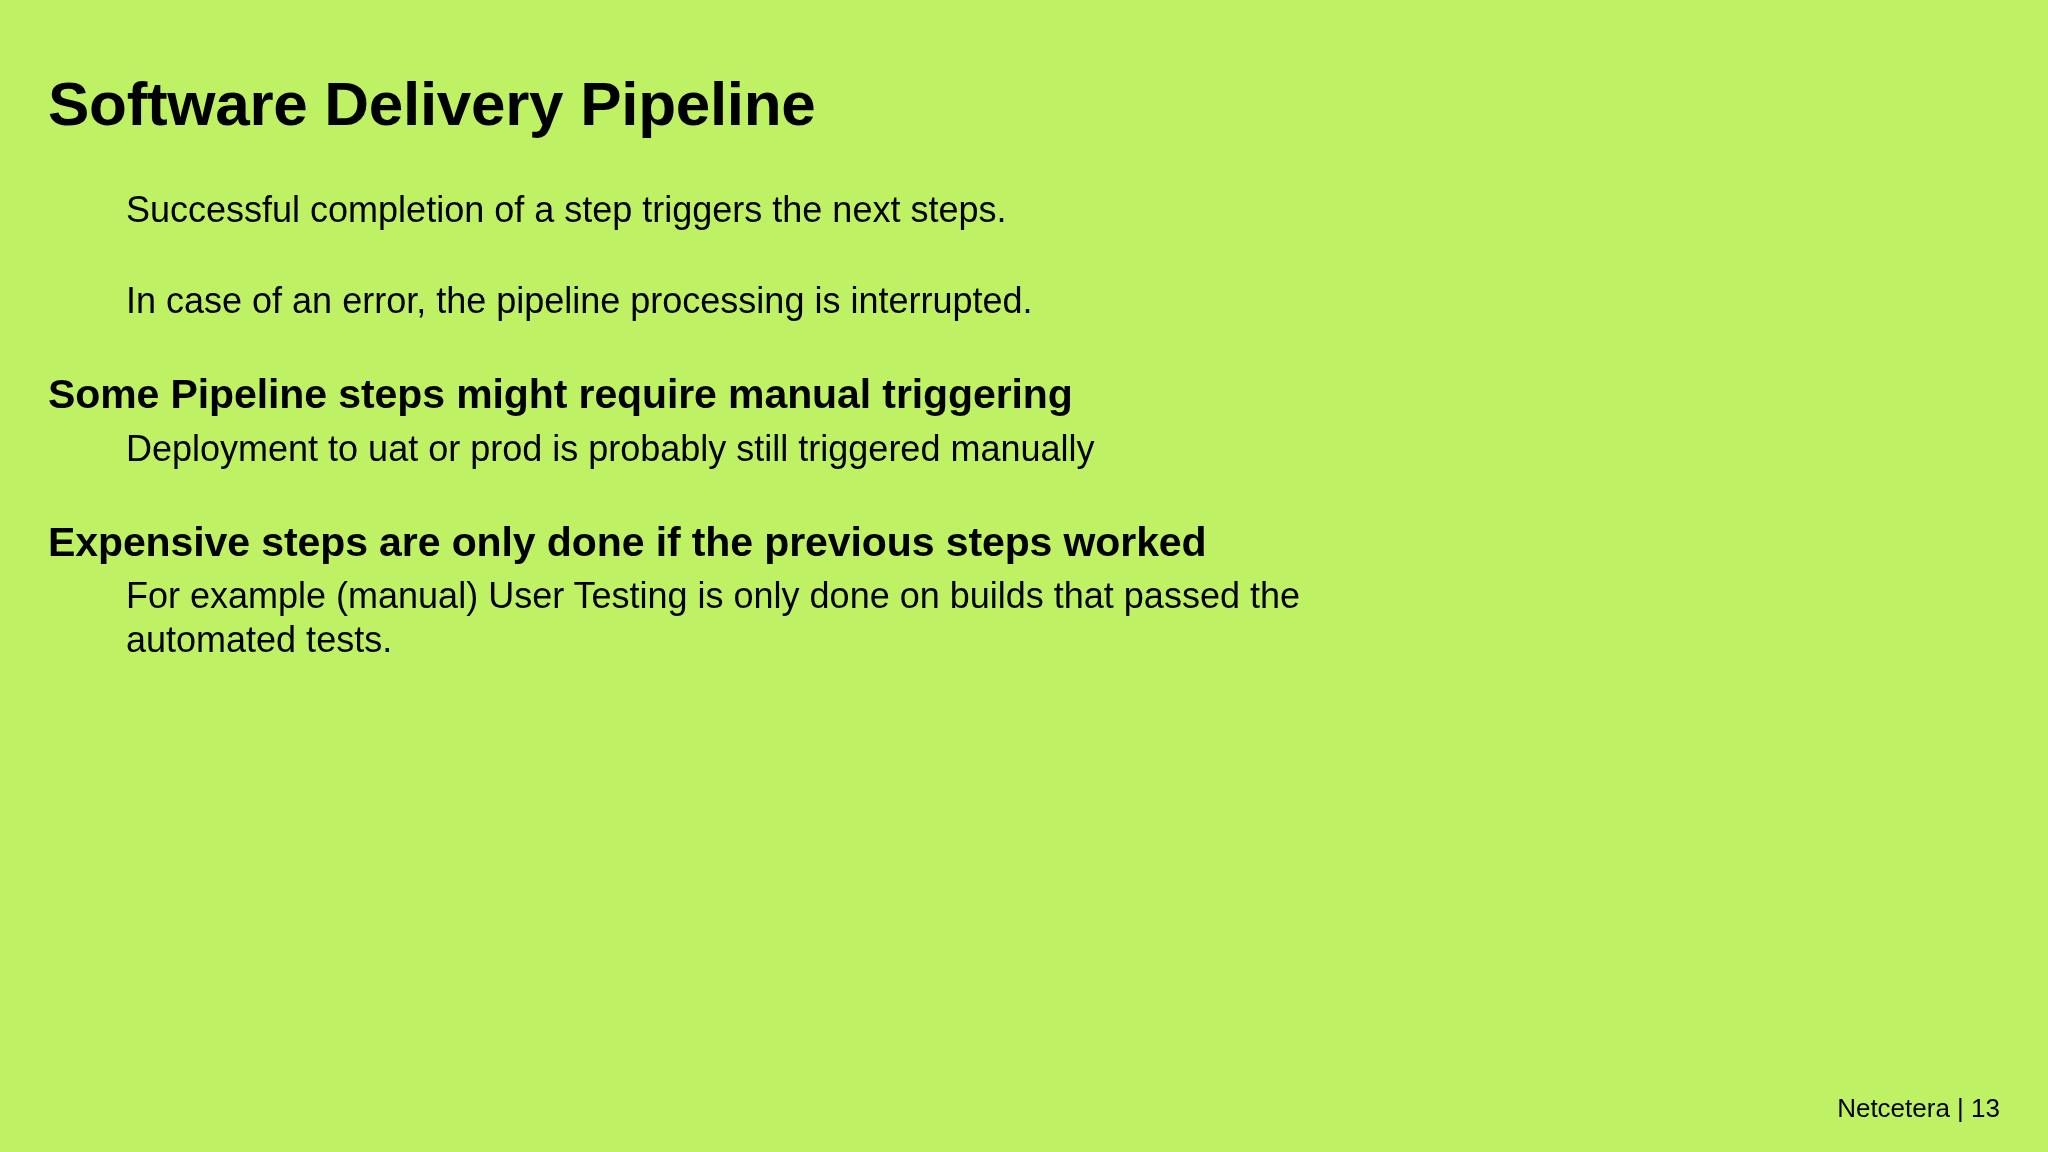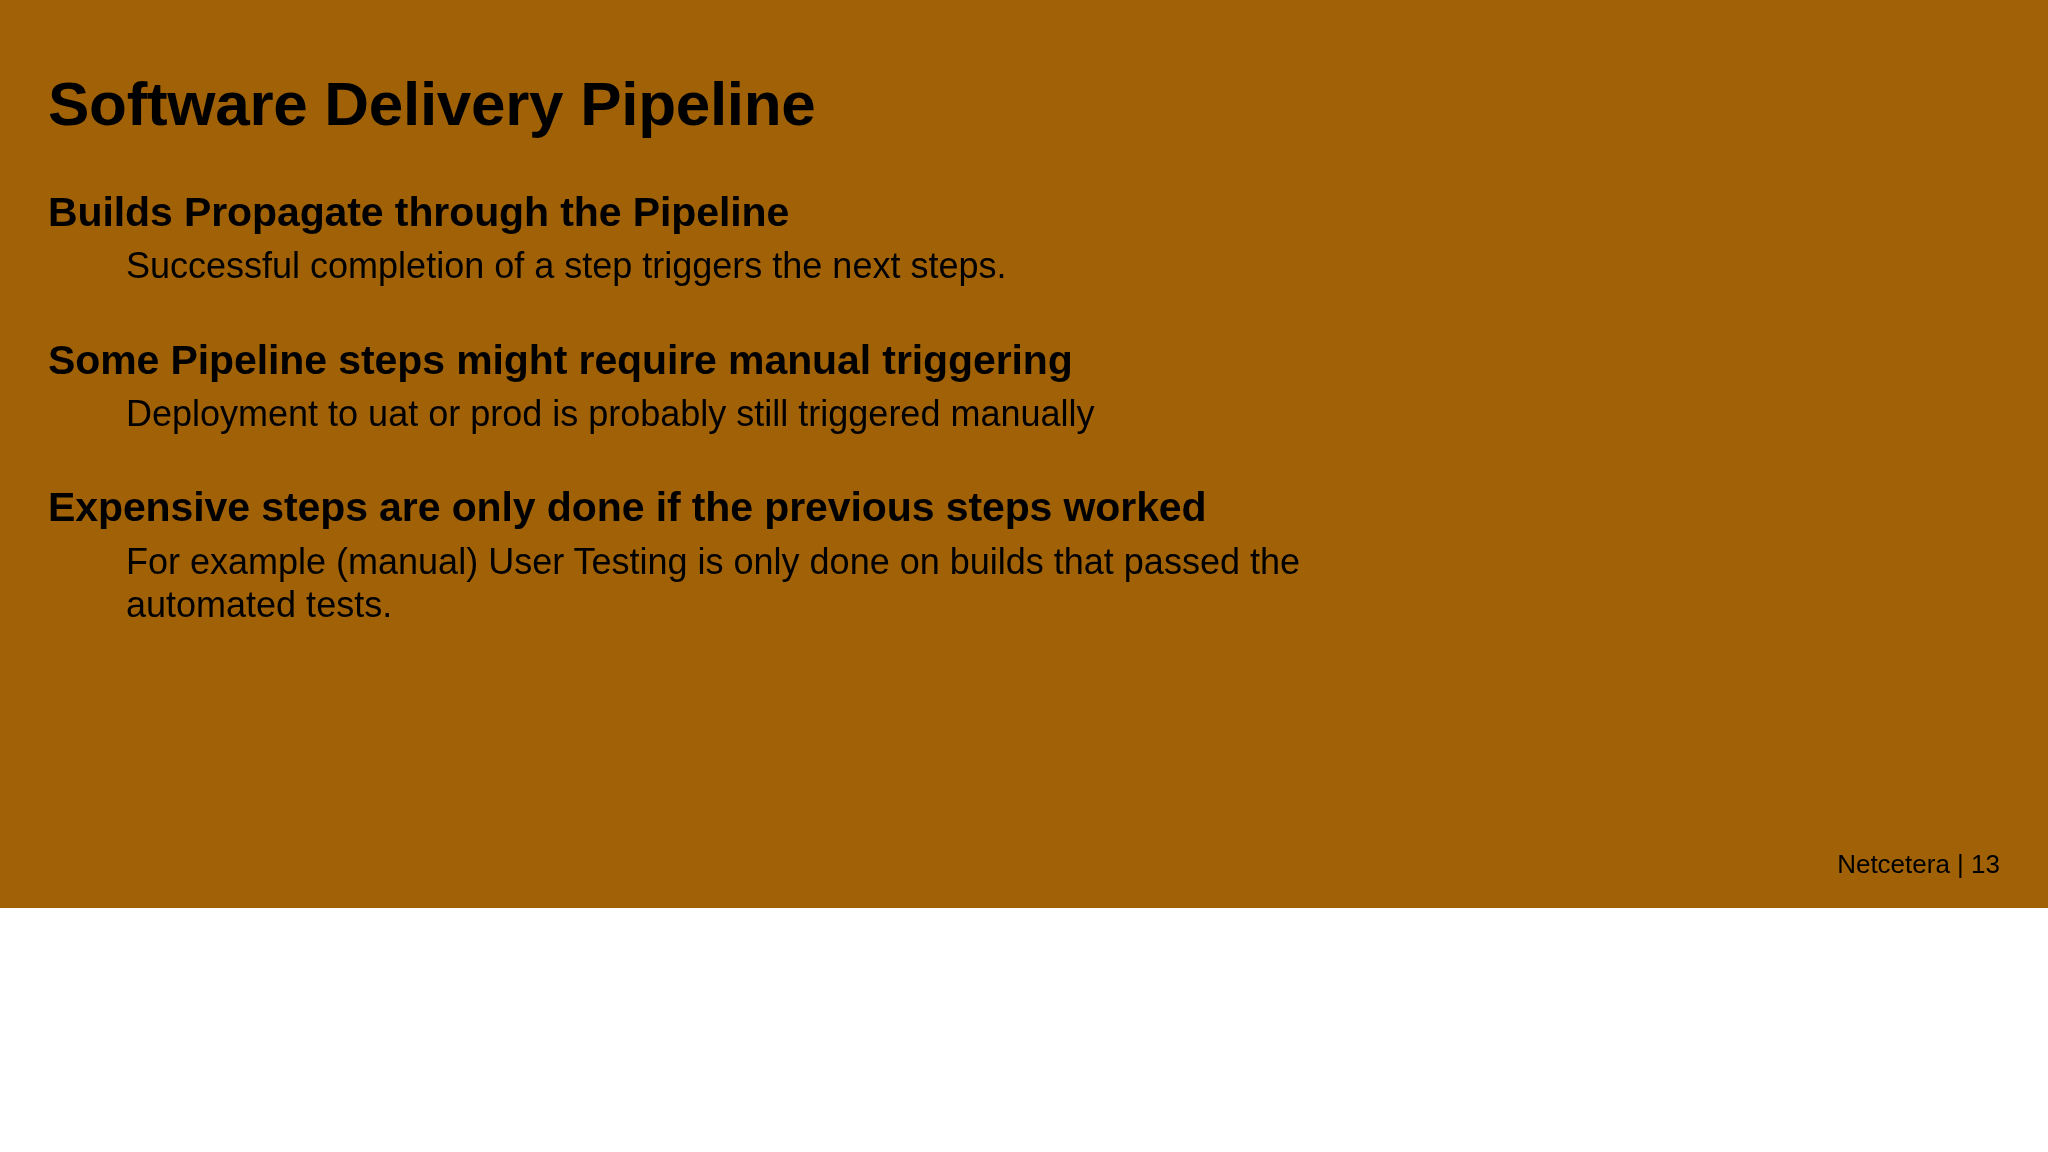--- a/index.html
+++ b/index.html
@@ -9,22 +9,22 @@
     background: #ffffff;
   }
   body {
     font-family: "Liberation Sans", sans-serif;
     color: #000000;
     -webkit-font-smoothing: antialiased;
   }
   .slide {
     position: relative;
     width: 2048px;
-    height: 908px;
-    background: #a16207;
+    height: 1152px;
+    background: #bef264;
     overflow: hidden;
     box-sizing: border-box;
   }
   .slide-title {
     position: absolute;
     left: 48px;
     top: 27px;
     font-size: 62px;
     font-weight: bold;
     letter-spacing: -0.3px;
@@ -71,25 +71,25 @@
 </head>
 <body>
 
 <div class="slide">
 
   <h1 class="slide-title">Software Delivery Pipeline</h1>
 
   <div class="content">
 
     <section class="block">
-      <h2 class="block-heading">Builds Propagate through the Pipeline</h2>
       <p class="block-body">Successful completion of a step triggers the next steps.</p>
     </section>
 
     <section class="block">
+      <p class="block-body">In case of an error, the pipeline processing is interrupted.</p>
     </section>
 
     <section class="block">
       <h2 class="block-heading">Some Pipeline steps might require manual triggering</h2>
       <p class="block-body">Deployment to uat or prod is probably still triggered manually</p>
     </section>
 
     <section class="block">
       <h2 class="block-heading">Expensive steps are only done if the previous steps worked</h2>
       <p class="block-body">For example (manual) User Testing is only done on builds that passed the automated tests.</p>

